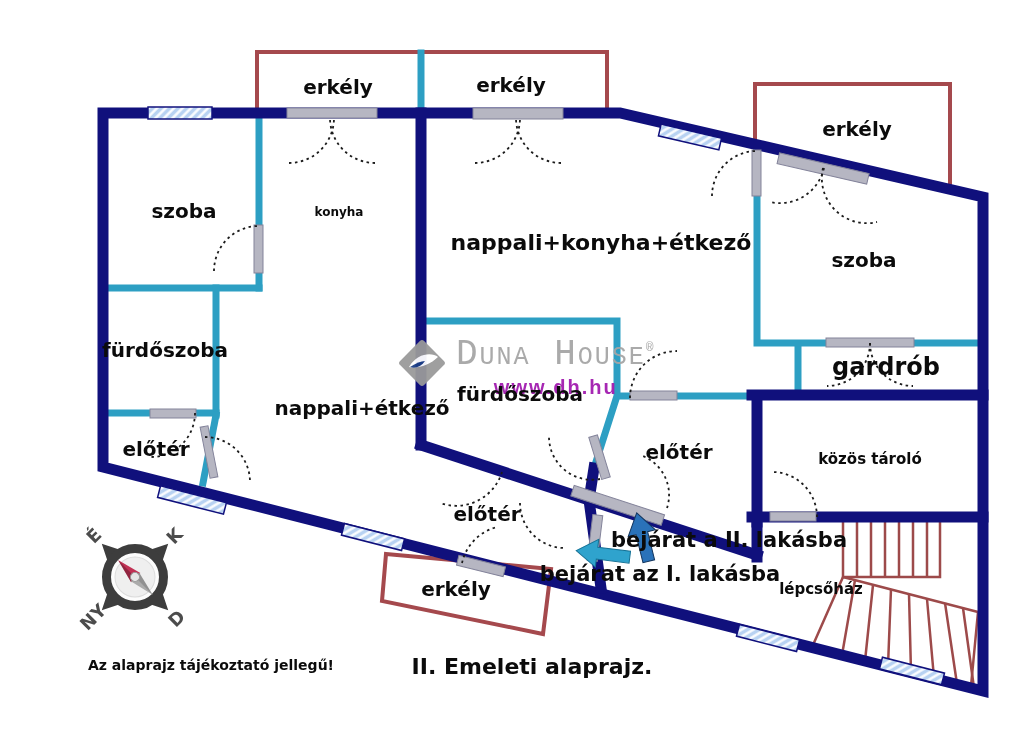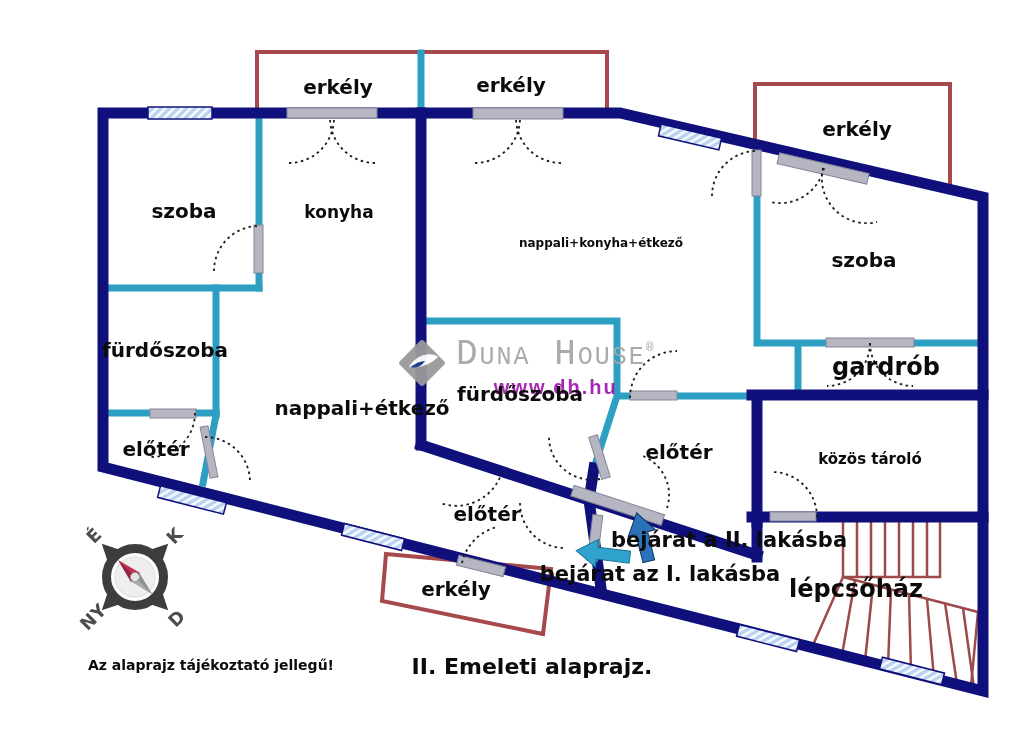--- a/index.html
+++ b/index.html
@@ -166,32 +166,32 @@
       <div class="wm-brand"><span>Duna House</span><sup>®</sup></div>
       <div class="wm-url">www.dh.hu</div>
     </div>
   </div>
 
   <div id="labels">
       <div class="label" style="left: 338px; top: 87px; font-size: 20px;">erkély</div>
       <div class="label" style="left: 511px; top: 85px; font-size: 20px;">erkély</div>
       <div class="label" style="left: 857px; top: 129px; font-size: 20px;">erkély</div>
       <div class="label" style="left: 184px; top: 211px; font-size: 20px;">szoba</div>
-      <div class="label" style="left: 339px; top: 212px; font-size: 17px;">konyha</div>
-      <div class="label" style="left: 601px; top: 243px; font-size: 12px;">nappali+konyha+étkező</div>
+      <div class="label" style="left: 339px; top: 212px; font-size: 12px;">konyha</div>
+      <div class="label" style="left: 601px; top: 243px; font-size: 22px;">nappali+konyha+étkező</div>
       <div class="label" style="left: 864px; top: 260px; font-size: 20px;">szoba</div>
       <div class="label" style="left: 165px; top: 350px; font-size: 20px;">fürdőszoba</div>
       <div class="label" style="left: 317px; top: 408px; font-size: 20px; margin-left: 45px;">nappali+étkező</div>
       <div class="label" style="left: 520px; top: 394px; font-size: 20px;">fürdőszoba</div>
       <div class="label" style="left: 886px; top: 367px; font-size: 24px;">gardrób</div>
       <div class="label" style="left: 156px; top: 449px; font-size: 20px;">előtér</div>
       <div class="label" style="left: 679px; top: 452px; font-size: 20px;">előtér</div>
       <div class="label" style="left: 870px; top: 459px; font-size: 15px;">közös tároló</div>
       <div class="label" style="left: 487px; top: 514px; font-size: 20px;">előtér</div>
       <div class="label" style="left: 456px; top: 589px; font-size: 20px;">erkély</div>
       <div class="label" style="left: 660px; top: 574px; font-size: 21px;">bejárat az I. lakásba</div>
       <div class="label" style="left: 729px; top: 540px; font-size: 21px;">bejárat a II. lakásba</div>
-      <div class="label" style="left: 856px; top: 589px; font-size: 24px;">lépcsőház</div>
+      <div class="label" style="left: 821px; top: 589px; font-size: 15px;">lépcsőház</div>
       <div class="label" style="left: 211px; top: 665px; font-size: 14px;">Az alaprajz tájékoztató jellegű!</div>
       <div class="label" style="left: 532px; top: 667px; font-size: 22px;">II. Emeleti alaprajz.</div>
     </div>
 
 </div>
 
 </body></html>

